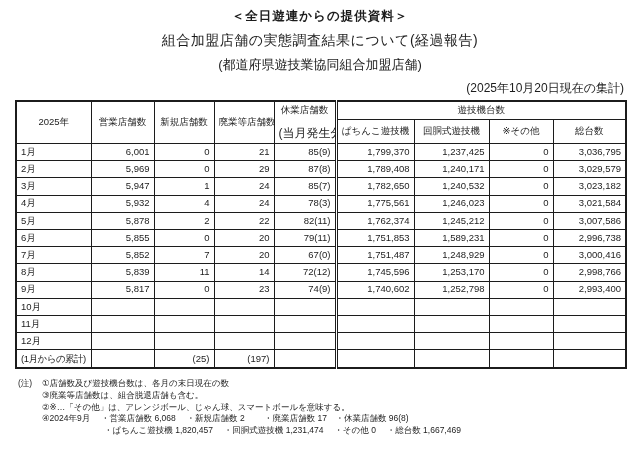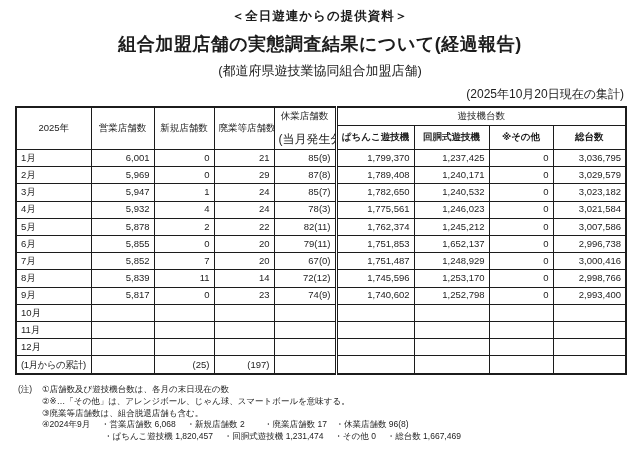--- a/index.html
+++ b/index.html
@@ -6,39 +6,39 @@
   body{
     width:640px;height:450px;background:#ffffff;
     font-family:"Liberation Sans","DejaVu Sans",sans-serif;
     color:#1c1c1c;-webkit-font-smoothing:antialiased;
   }
   .page{width:640px;height:450px;overflow:hidden;background:#fff;}
 
   
   .titles{padding-top:8px;text-align:center;}
   .title-main{font-size:12.5px;font-weight:bold;letter-spacing:1px;margin-bottom:7px;}
-  .title-sub{font-size:18px;font-weight:bold;letter-spacing:0.5px;margin-bottom:6px;}
+  .title-sub{font-size:14px;font-weight:normal;letter-spacing:0.5px;margin-bottom:6px;}
   .title-paren{font-size:13px;margin-bottom:2px;}
   .date-note{font-size:12px;text-align:right;margin:6px 16px 3px 0;}
 
   
   table.main{
     border-collapse:collapse;table-layout:fixed;
     margin:0 auto 0 15px;width:610px;
     border:2px solid #1c1c1c;
   }
   table.main th,table.main td{
     border:1px solid #1c1c1c;
     font-weight:normal;
     font-size:9.5px;line-height:1.1;
     padding:0 4px;overflow:hidden;white-space:nowrap;
   }
   table.main thead th{text-align:center;vertical-align:middle;}
   tr.hrow1 th{height:17px;}
-  tr.hrow2 th{height:23px;font-weight:bold;}
+  tr.hrow2 th{height:23px;}
   .sub-note{display:block;font-size:12px;margin-top:11px;}
   tbody td{height:16.2px;}
   td.month{text-align:left;}
   td.num{text-align:right;}
   .dbl{border-left:3px double #1c1c1c !important;}
   tr.summary td{height:17px;}
   td.sum-label{text-align:left;font-size:8.5px;padding:0 1px;letter-spacing:-0.5px;}
 
   
   .notes{margin:9px 0 0 18px;font-size:8.5px;line-height:1.38;}
@@ -147,21 +147,21 @@
         <td class="num">0</td>
         <td class="num">3,007,586</td>
       </tr>
       <tr>
         <td class="month">6月</td>
         <td class="num">5,855</td>
         <td class="num">0</td>
         <td class="num">20</td>
         <td class="num">79(11)</td>
         <td class="num dbl">1,751,853</td>
-        <td class="num">1,652,137</td>
+        <td class="num">1,589,231</td>
         <td class="num">0</td>
         <td class="num">2,996,738</td>
       </tr>
       <tr>
         <td class="month">7月</td>
         <td class="num">5,852</td>
         <td class="num">7</td>
         <td class="num">20</td>
         <td class="num">67(0)</td>
         <td class="num dbl">1,751,487</td>
@@ -236,21 +236,21 @@
         <td class="num"></td>
       </tr>
     </tbody>
   </table>
 
   <div class="notes">
     <div class="notes-row">
       <div class="notes-prefix">(注)</div>
       <div>
         <div class="note-line">①店舗数及び遊技機台数は、各月の末日現在の数</div>
+        <div class="note-line">③廃業等店舗数は、組合脱退店舗も含む。</div>
         <div class="note-line">②※…「その他」は、アレンジボール、じゃん球、スマートボールを意味する。</div>
-        <div class="note-line">③廃業等店舗数は、組合脱退店舗も含む。</div>
         <div class="note-line">④2024年9月　 ・営業店舗数 6,068　 ・新規店舗数 2　 　・廃業店舗数 17　・休業店舗数 96(8)</div>
         <div class="note-line note-indent">・ぱちんこ遊技機 1,820,457　 ・回胴式遊技機 1,231,474　 ・その他 0　 ・総台数 1,667,469</div>
       </div>
     </div>
   </div>
 
 </div>
 
 </body></html>

